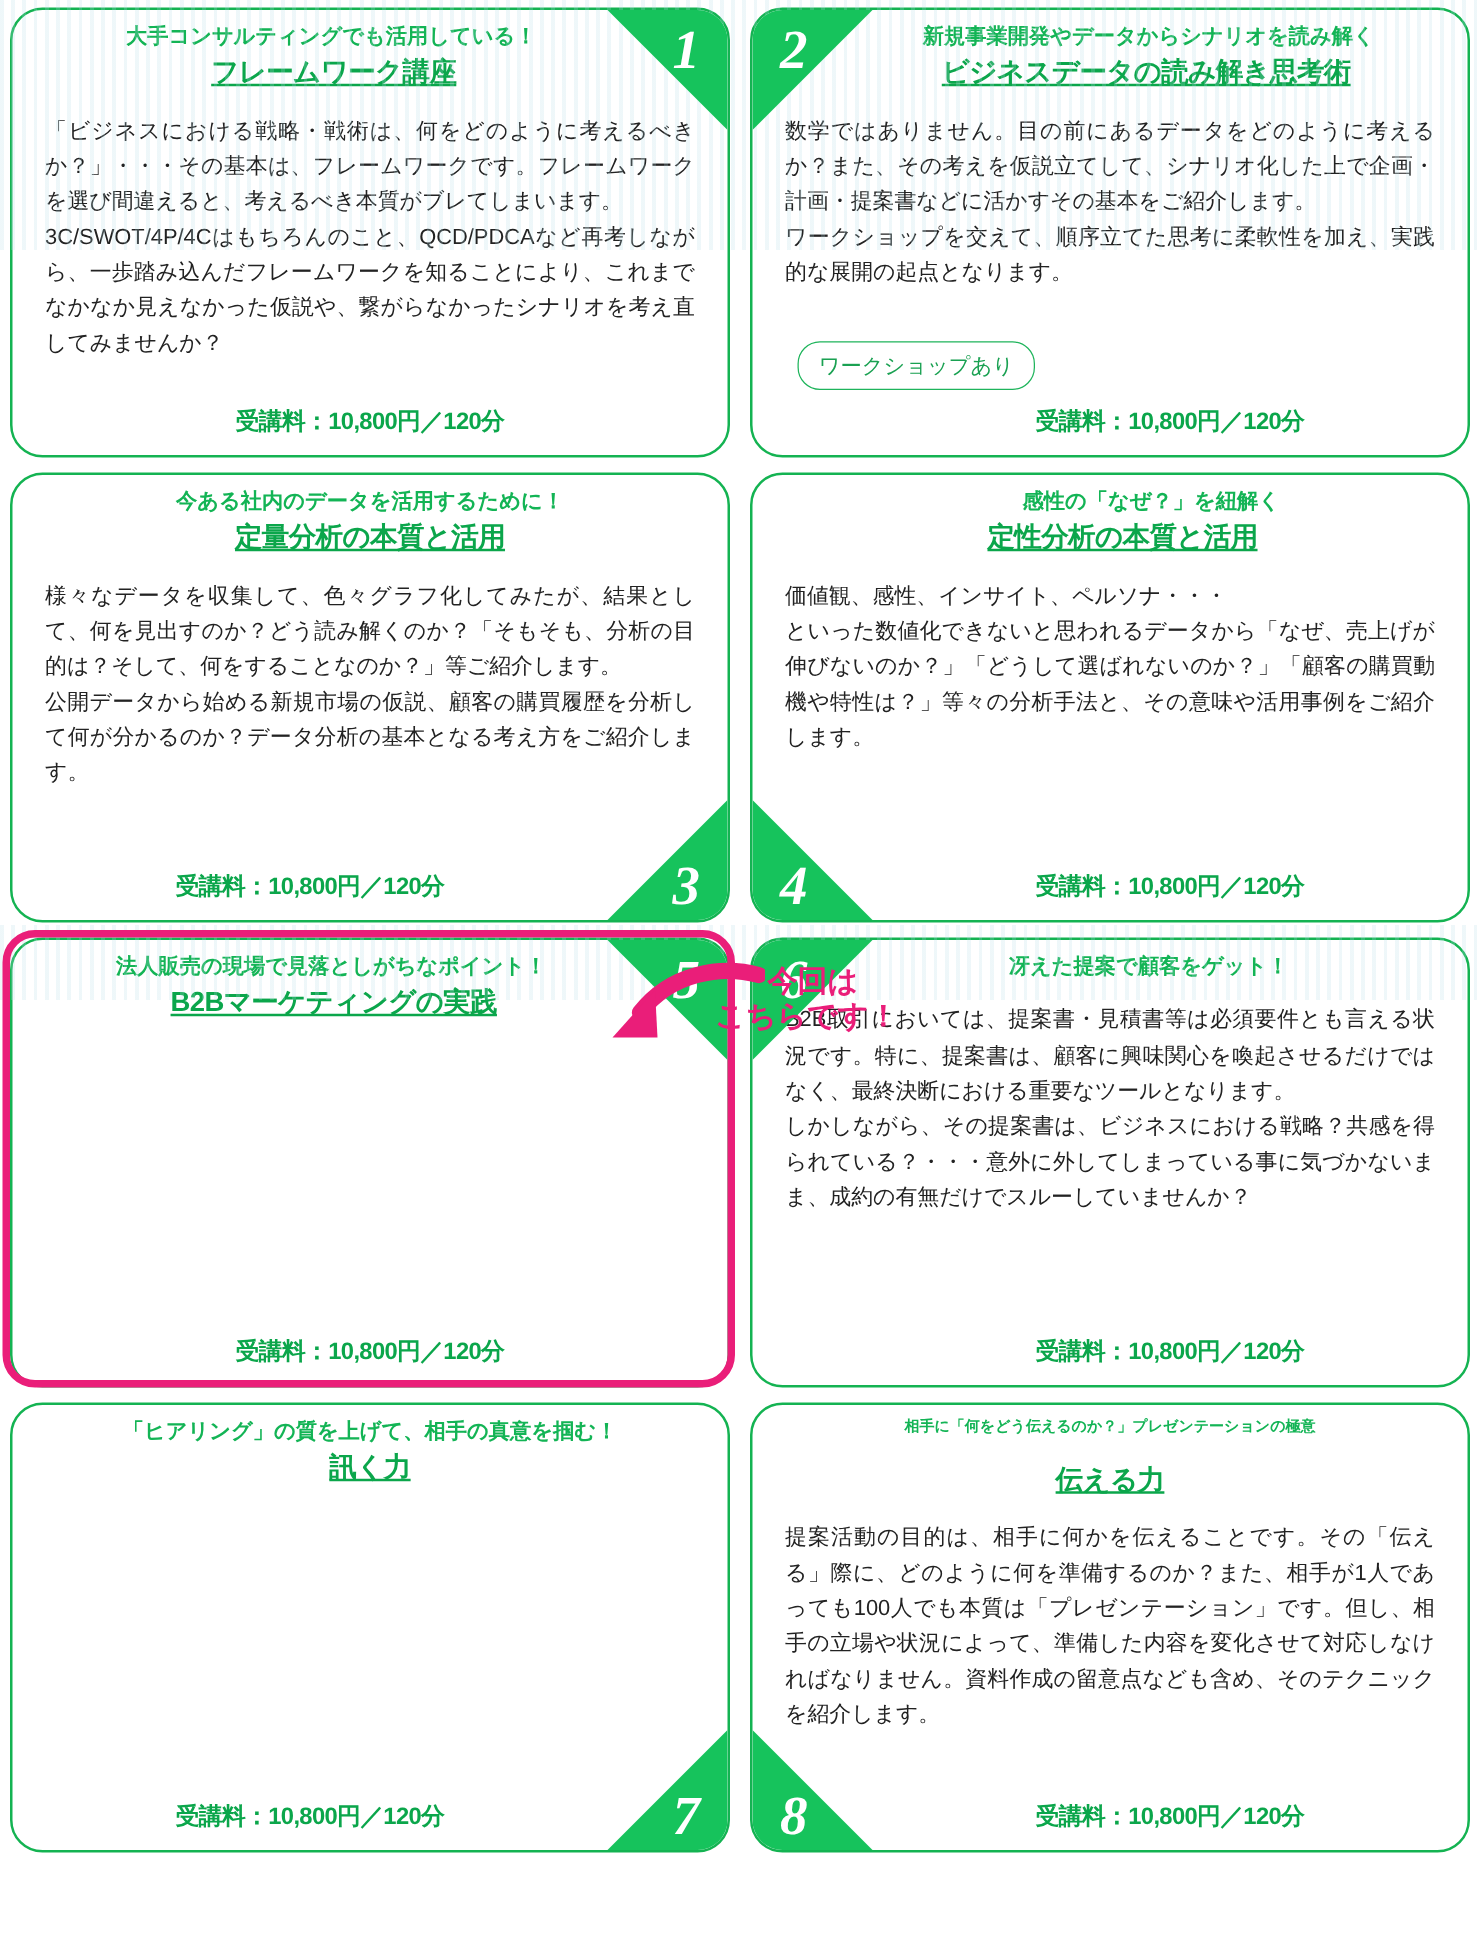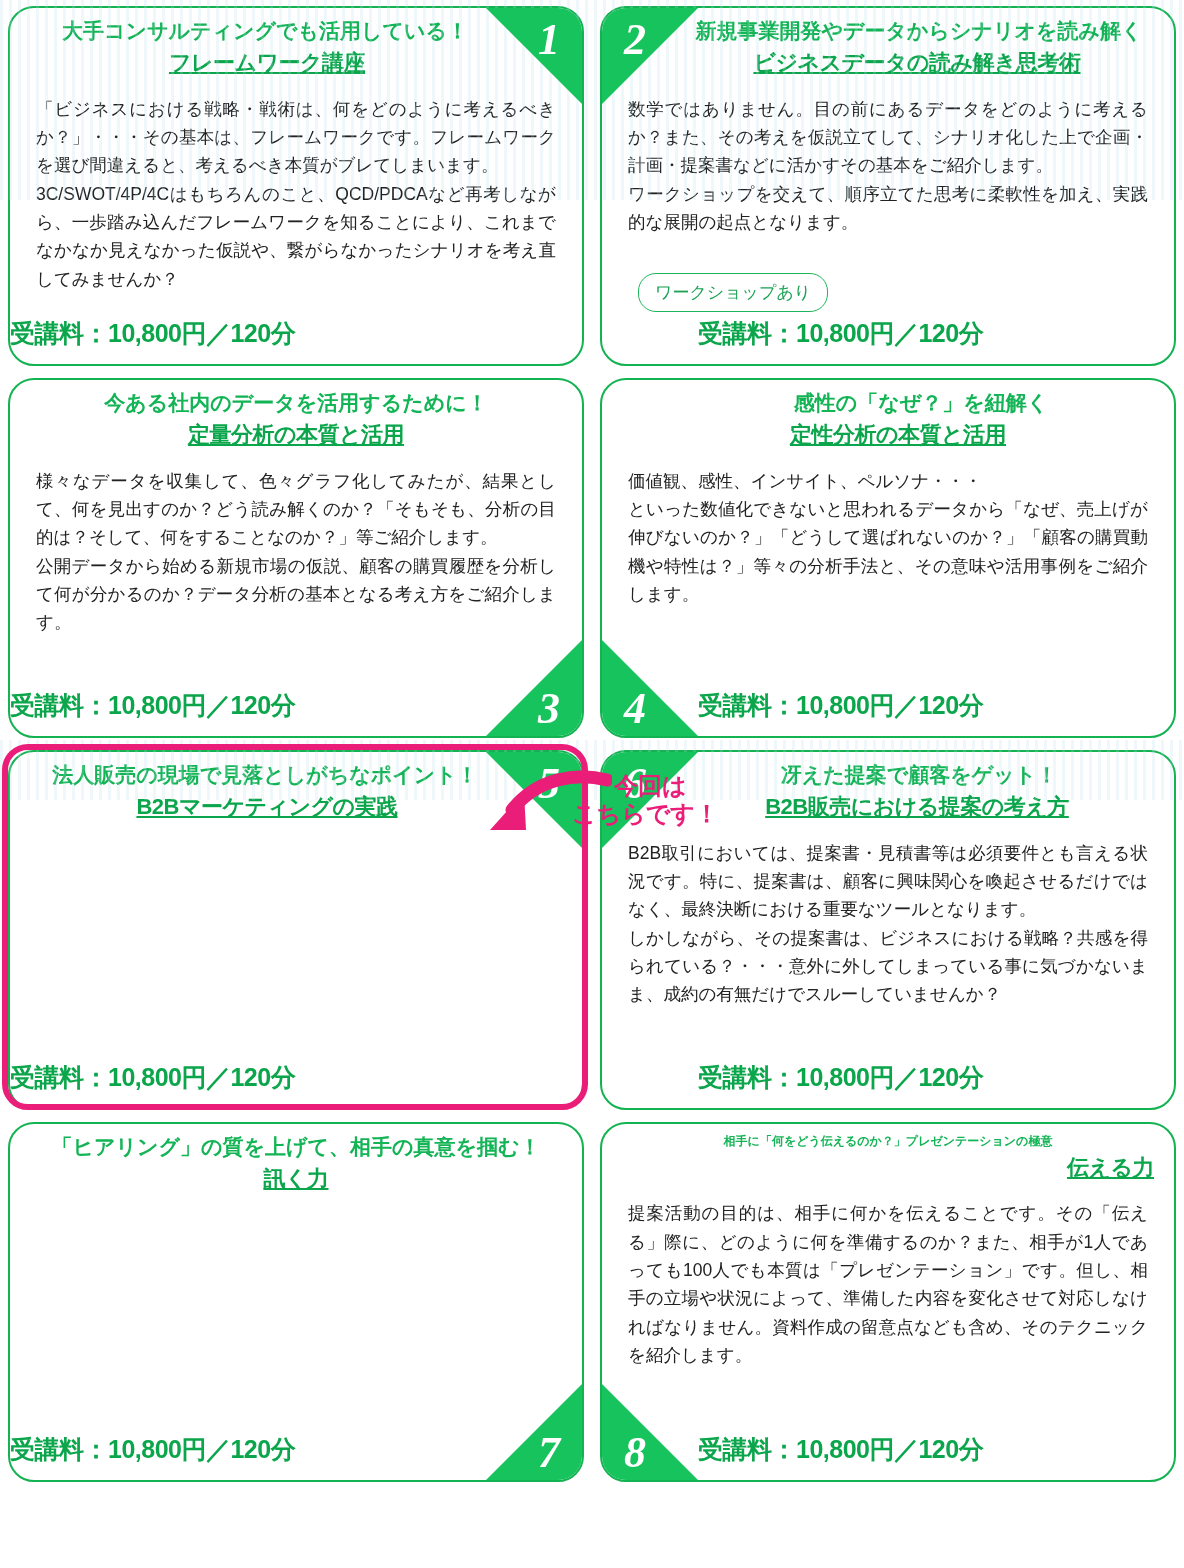--- a/index.html
+++ b/index.html
@@ -92,21 +92,21 @@
     font-style: italic;
     color: #ffffff;
     z-index: 5;
     font-family: "Liberation Serif", serif;
   }
   .corner-num-b.br { right: 22px; }
   .corner-num-b.bl { left: 22px; }
 
   .lead {
     margin: 10px 86px 0 24px;
-    font-size: 21px;
+    font-size: 17px;
     color: #13b455;
     font-weight: bold;
     text-align: center;
     line-height: 1.25;
   }
   .cell-right .lead { margin: 10px 24px 0 86px; }
 
   .title {
     margin: 6px 78px 0 20px;
     font-size: 22px;
@@ -123,25 +123,25 @@
     margin: 18px 26px 0 26px;
     font-size: 17.5px;
     color: #222222;
     line-height: 1.62;
     text-align: justify;
   }
 
   .price {
     position: absolute;
     bottom: 14px;
-    font-size: 25px;
+    font-size: 19px;
     font-weight: bold;
     color: #0ba64b;
     width: 100%;
-    text-align: left;
+    text-align: center;
     letter-spacing: -0.5px;
   }
   .price.shift-left { padding-right: 96px; }
   .price.shift-right { padding-left: 96px; }
 
   .ws-badge {
     position: absolute;
     left: 36px;
     bottom: 52px;
     padding: 7px 16px;
@@ -267,21 +267,20 @@
       <div class="title">B2Bマーケティングの実践</div>
       <div class="price">受講料：10,800円／120分</div>
     </div>
   </div>
 
   <div class="cell cell-right">
     <div class="card">
       <div class="corner tl"></div>
       <div class="corner-num tl">6</div>
       <div class="lead">冴えた提案で顧客をゲット！</div>
-      <div class="title">B2B販売における提案の考え方</div>
       <div class="body" style="white-space: pre-line;">B2B取引においては、提案書・見積書等は必須要件とも言える状況です。特に、提案書は、顧客に興味関心を喚起させるだけではなく、最終決断における重要なツールとなります。
 しかしながら、その提案書は、ビジネスにおける戦略？共感を得られている？・・・意外に外してしまっている事に気づかないまま、成約の有無だけでスルーしていませんか？</div>
       <div class="price shift-right">受講料：10,800円／120分</div>
     </div>
   </div>
 
   <div class="cell cell-left">
     <div class="card">
       <div class="corner-b br"></div>
       <div class="corner-num-b br">7</div>
@@ -289,21 +288,21 @@
       <div class="title" style="margin:6px 20px 0 20px;">訊く力</div>
       <div class="price shift-left">受講料：10,800円／120分</div>
     </div>
   </div>
 
   <div class="cell cell-right">
     <div class="card">
       <div class="corner-b bl"></div>
       <div class="corner-num-b bl">8</div>
       <div class="lead" style="margin:10px 18px 0 18px; font-size:12px;">相手に「何をどう伝えるのか？」プレゼンテーションの極意</div>
-      <div class="title" style="margin:6px 20px 0 20px;text-align:right;">伝える力</div>
+      <div class="title" style="margin:22px 20px 0 20px;">伝える力</div>
       <div class="body" style="white-space: pre-line;">提案活動の目的は、相手に何かを伝えることです。その「伝える」際に、どのように何を準備するのか？また、相手が1人であっても100人でも本質は「プレゼンテーション」です。但し、相手の立場や状況によって、準備した内容を変化させて対応しなければなりません。資料作成の留意点なども含め、そのテクニックを紹介します。</div>
       <div class="price shift-right">受講料：10,800円／120分</div>
     </div>
   </div>
 
 </div>
 
 <div class="highlight"></div>
 
 <svg class="arrow-svg" width="130" height="90" viewBox="0 0 130 90">

